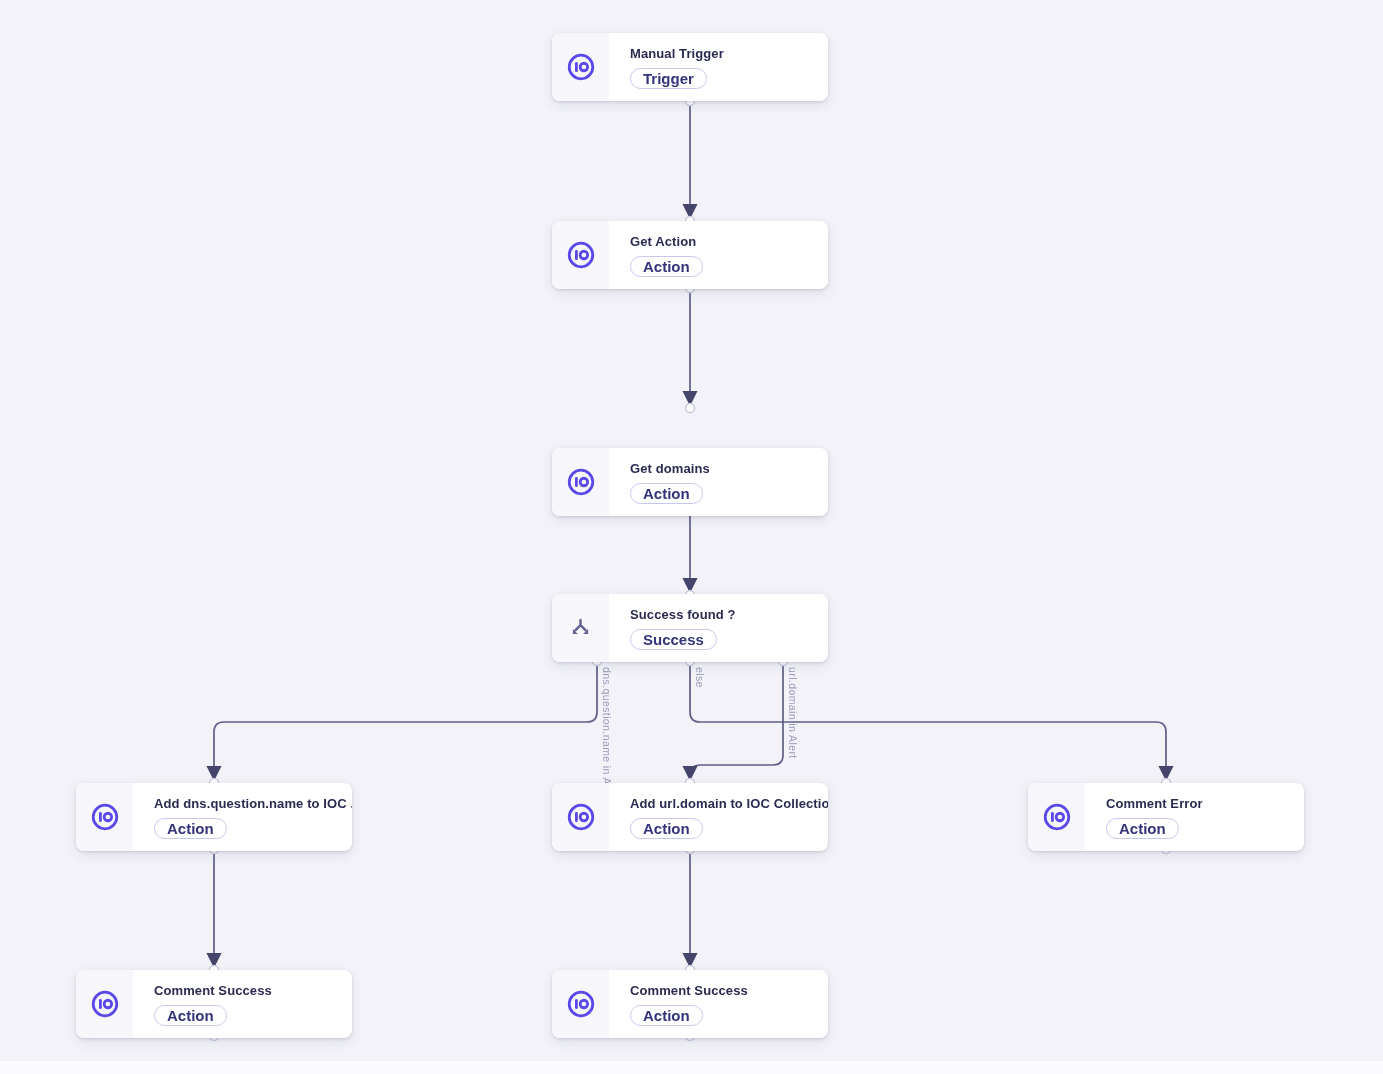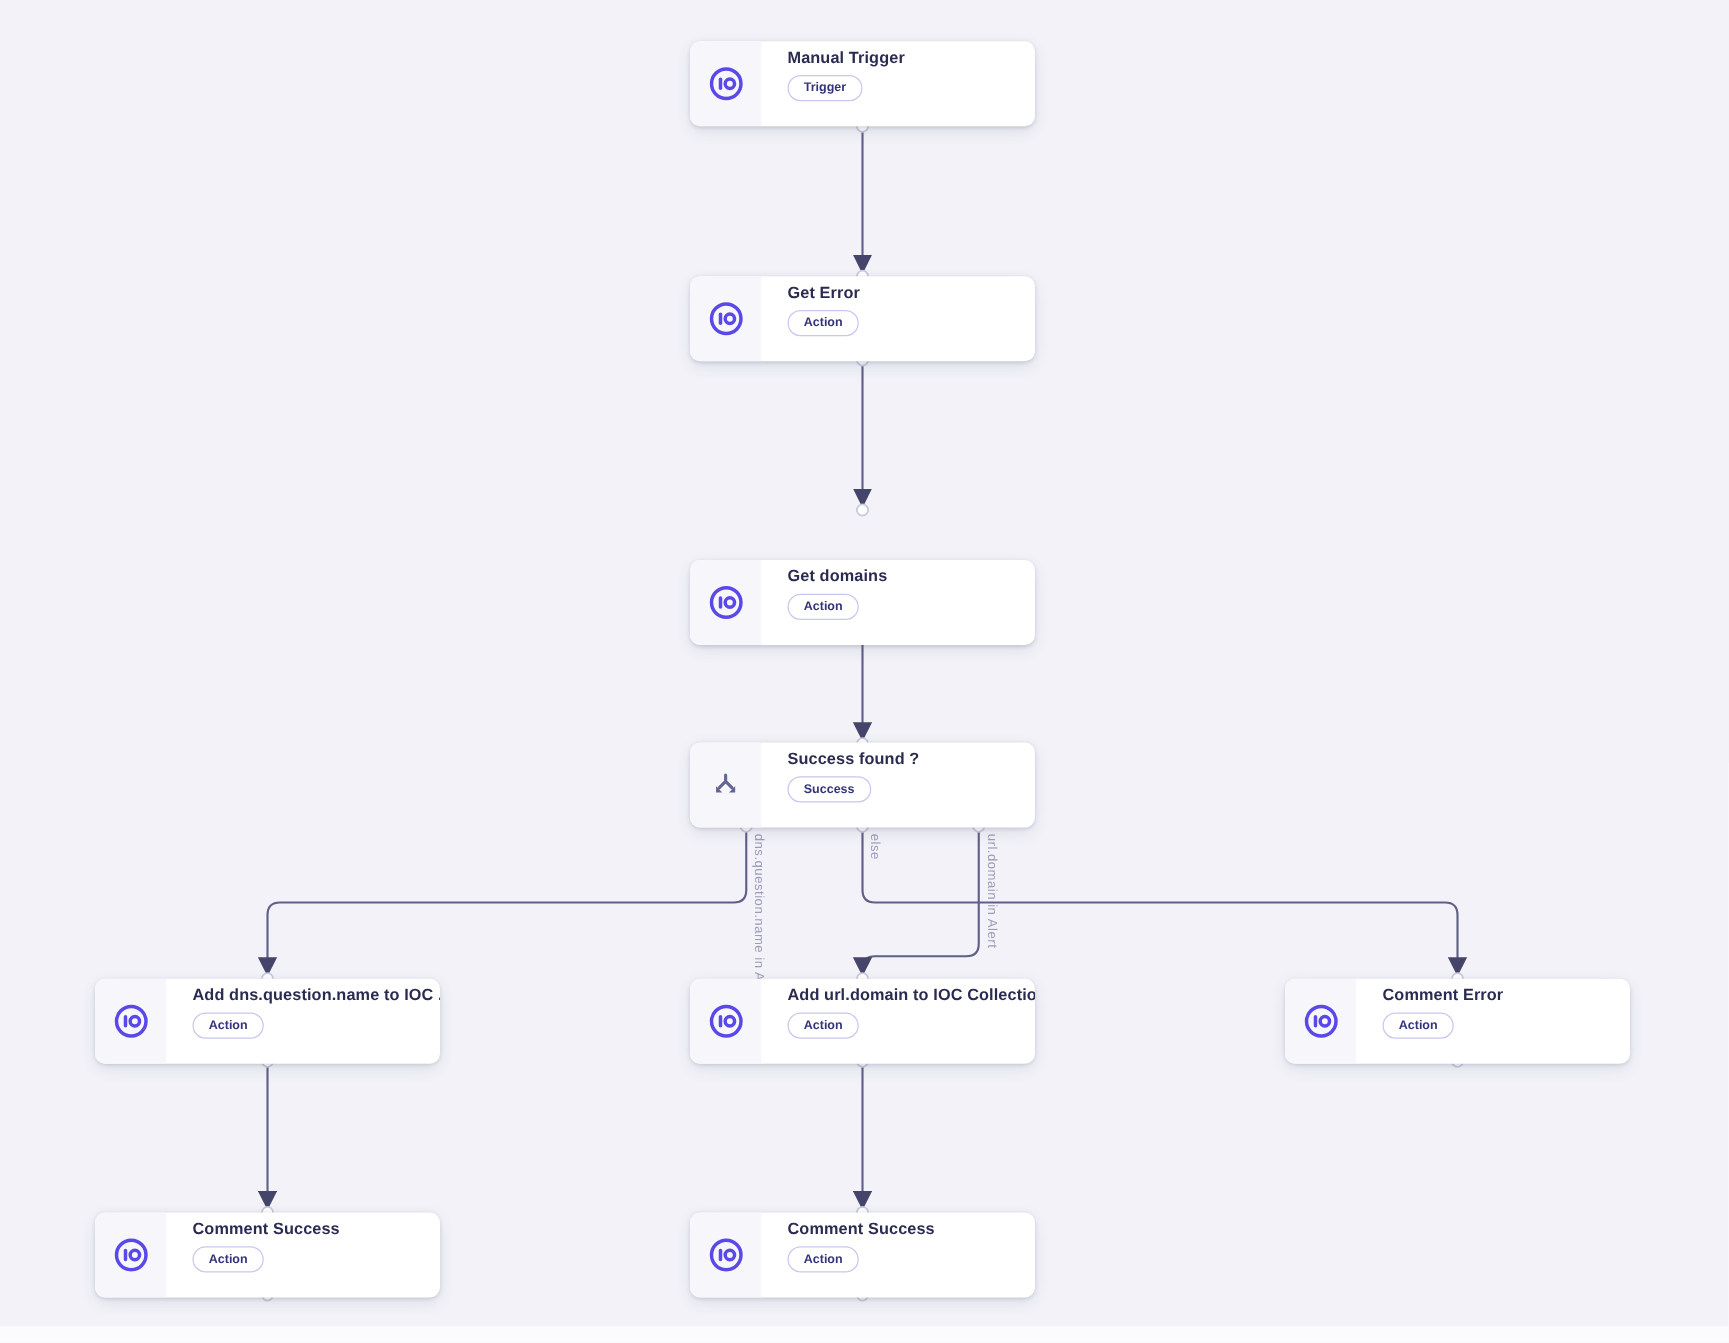--- a/index.html
+++ b/index.html
@@ -27,34 +27,34 @@
     overflow: hidden;
   }
   .node-icon-panel {
     width: 57px;
     flex: 0 0 57px;
     background: #F6F6FB;
     display: flex; align-items: center; justify-content: center;
   }
   .node-body {
     flex: 1;
-    padding: 12px 16px 28px 21px;
+    padding: 12px 16px 12px 21px;
     display: flex; flex-direction: column;
-    justify-content: center; align-items: flex-start;
+    justify-content: flex-end; align-items: flex-start;
     gap: 7px;
   }
   .node-title {
     font-size: 13px;
     font-weight: 700;
     color: #2B2B52;
     letter-spacing: 0.1px;
     white-space: nowrap;
   }
   .node-badge {
-    font-size: 10px;
+    font-size: 15px;
     font-weight: 600;
     color: #34347A;
     border: 1px solid #C8C8EE;
     background: #FFFFFF;
     border-radius: 11px;
     padding: 3px 12px;
     line-height: 13px;
   }
   .edge-label {
     position: absolute;
@@ -138,21 +138,21 @@
 
   <div class="node" style="left:552px; top:221px;">
     <div class="node-icon-panel">
       <svg width="30" height="30" viewBox="0 0 28 28">
         <circle cx="14" cy="14" r="11" fill="none" stroke="#5A49E8" stroke-width="2.6"></circle>
         <line x1="9.7" y1="10.6" x2="9.7" y2="17.4" stroke="#5A49E8" stroke-width="2.6" stroke-linecap="round"></line>
         <circle cx="16.7" cy="14" r="3.5" fill="none" stroke="#5A49E8" stroke-width="2.6"></circle>
       </svg>
     </div>
     <div class="node-body">
-      <div class="node-title">Get Error</div>
+      <div class="node-title">Get Action</div>
       <div class="node-badge">Action</div>
     </div>
   </div>
 
   <div class="node" style="left:552px; top:408px;margin-top:40px;">
     <div class="node-icon-panel">
       <svg width="30" height="30" viewBox="0 0 28 28">
         <circle cx="14" cy="14" r="11" fill="none" stroke="#5A49E8" stroke-width="2.6"></circle>
         <line x1="9.7" y1="10.6" x2="9.7" y2="17.4" stroke="#5A49E8" stroke-width="2.6" stroke-linecap="round"></line>
         <circle cx="16.7" cy="14" r="3.5" fill="none" stroke="#5A49E8" stroke-width="2.6"></circle>

